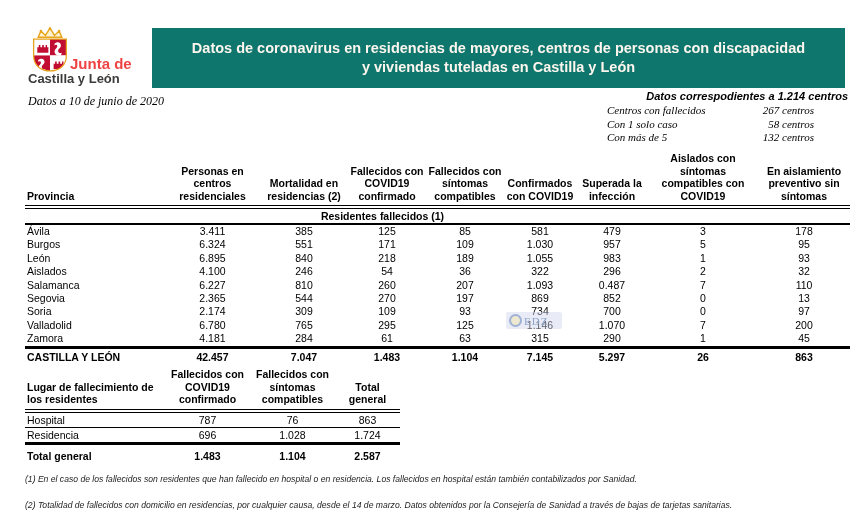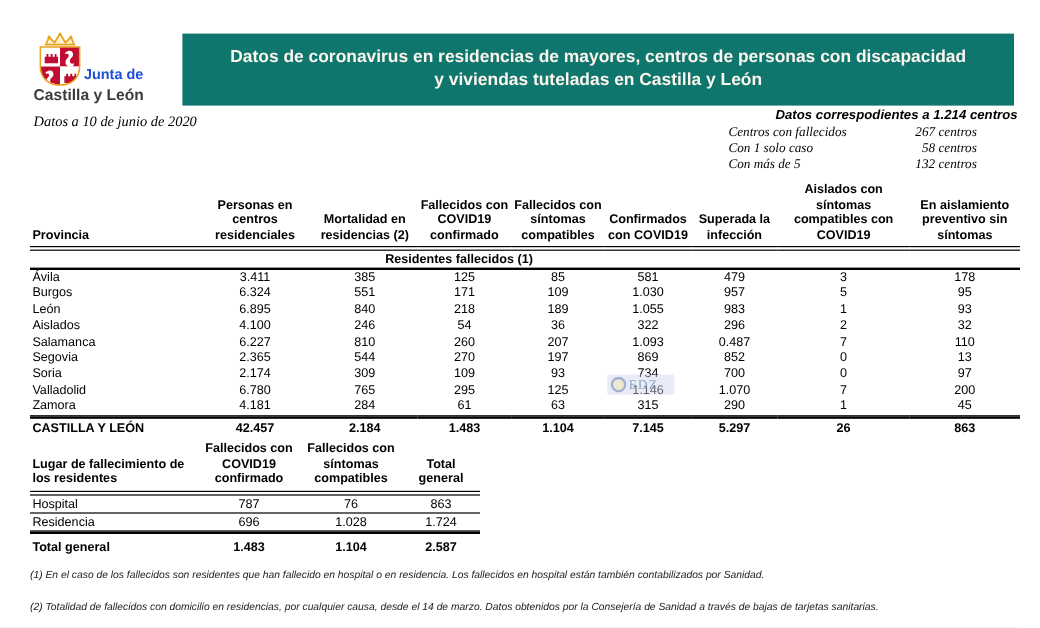--- a/index.html
+++ b/index.html
@@ -1,21 +1,21 @@
 <!DOCTYPE html>
 <html><head>
 <meta charset="utf-8">
 <style>
   html,body{margin:0;padding:0;background:#e9e9e9;}
   #page{position:relative;width:867px;height:523px;background:#ffffff;overflow:hidden;
         font-family:"Liberation Sans",sans-serif;color:#000;}
 
   
   #logo-shield{position:absolute;left:30px;top:26px;}
-  #logo-line1{position:absolute;left:70px;top:55px;font-size:12px;font-weight:bold;color:#1d4ed8;}
+  #logo-line1{position:absolute;left:70px;top:55px;font-size:15px;font-weight:bold;color:#ef4444;}
   #logo-line2{position:absolute;left:28px;top:71px;font-size:13px;font-weight:bold;color:#3b3b3a;}
   #date-note{position:absolute;left:28px;top:94px;font-family:"Liberation Serif",serif;
              font-style:italic;font-size:12px;}
 
   
   #banner{position:absolute;left:152px;top:28px;width:693px;height:60px;background:#C50A32;
           display:flex;align-items:center;justify-content:center;box-sizing:border-box;
           padding:0 34px;text-align:center;}
   #banner .t{color:#fdf6ee;font-weight:bold;font-size:14.5px;line-height:19px;}
 
@@ -232,21 +232,21 @@
           <td class="rule-under">61</td>
           <td class="rule-under">63</td>
           <td class="rule-under">315</td>
           <td class="rule-under">290</td>
           <td class="rule-under">1</td>
           <td class="rule-under">45</td>
         </tr>
         <tr class="total">
           <td class="left">CASTILLA Y LEÓN</td>
           <td>42.457</td>
-          <td>2.184</td>
+          <td>7.047</td>
           <td>1.483</td>
           <td>1.104</td>
           <td>7.145</td>
           <td>5.297</td>
           <td>26</td>
           <td>863</td>
         </tr>
       </tbody>
   </table>
 

